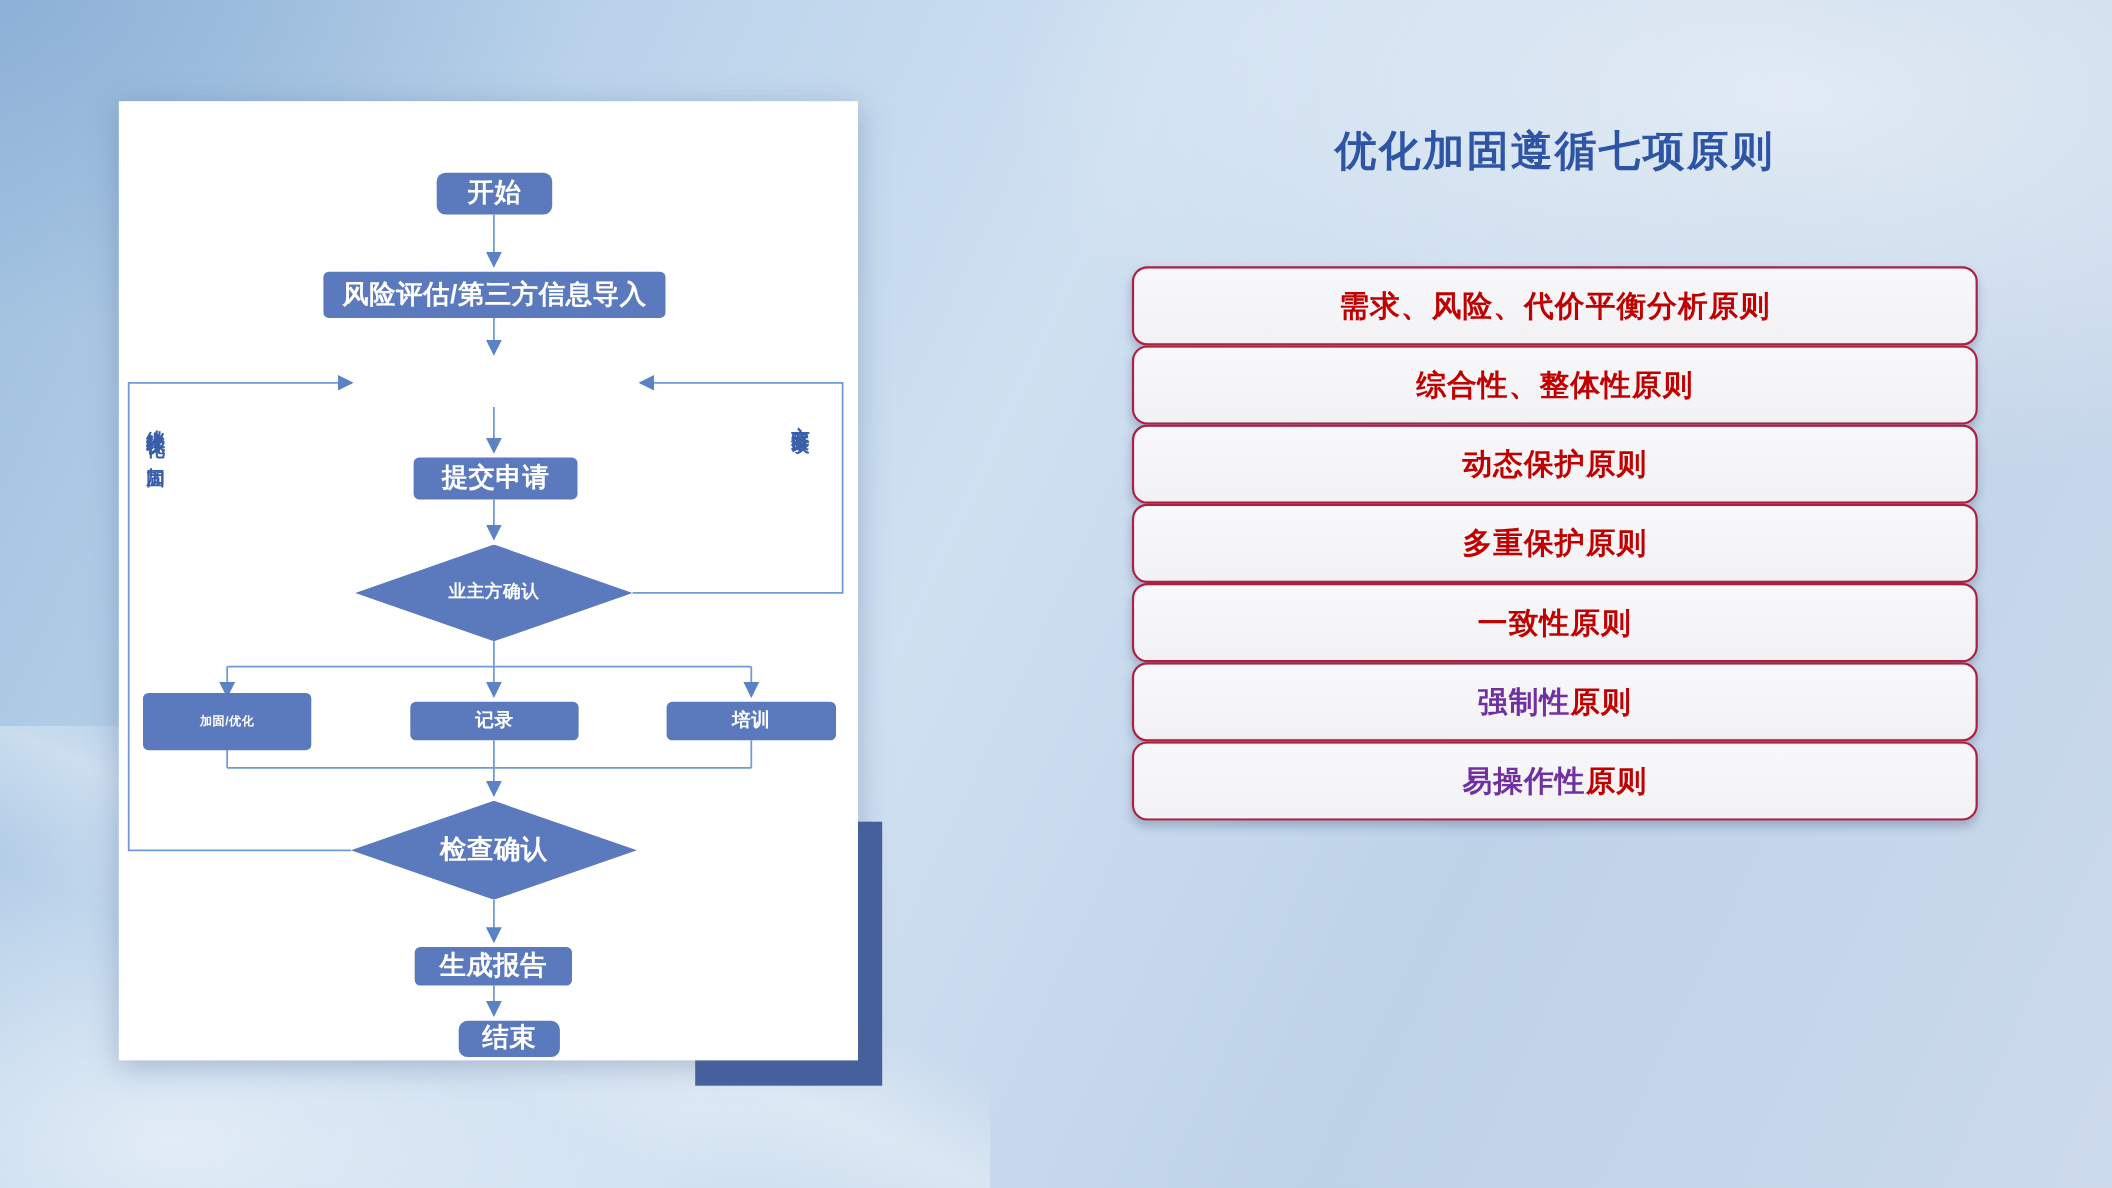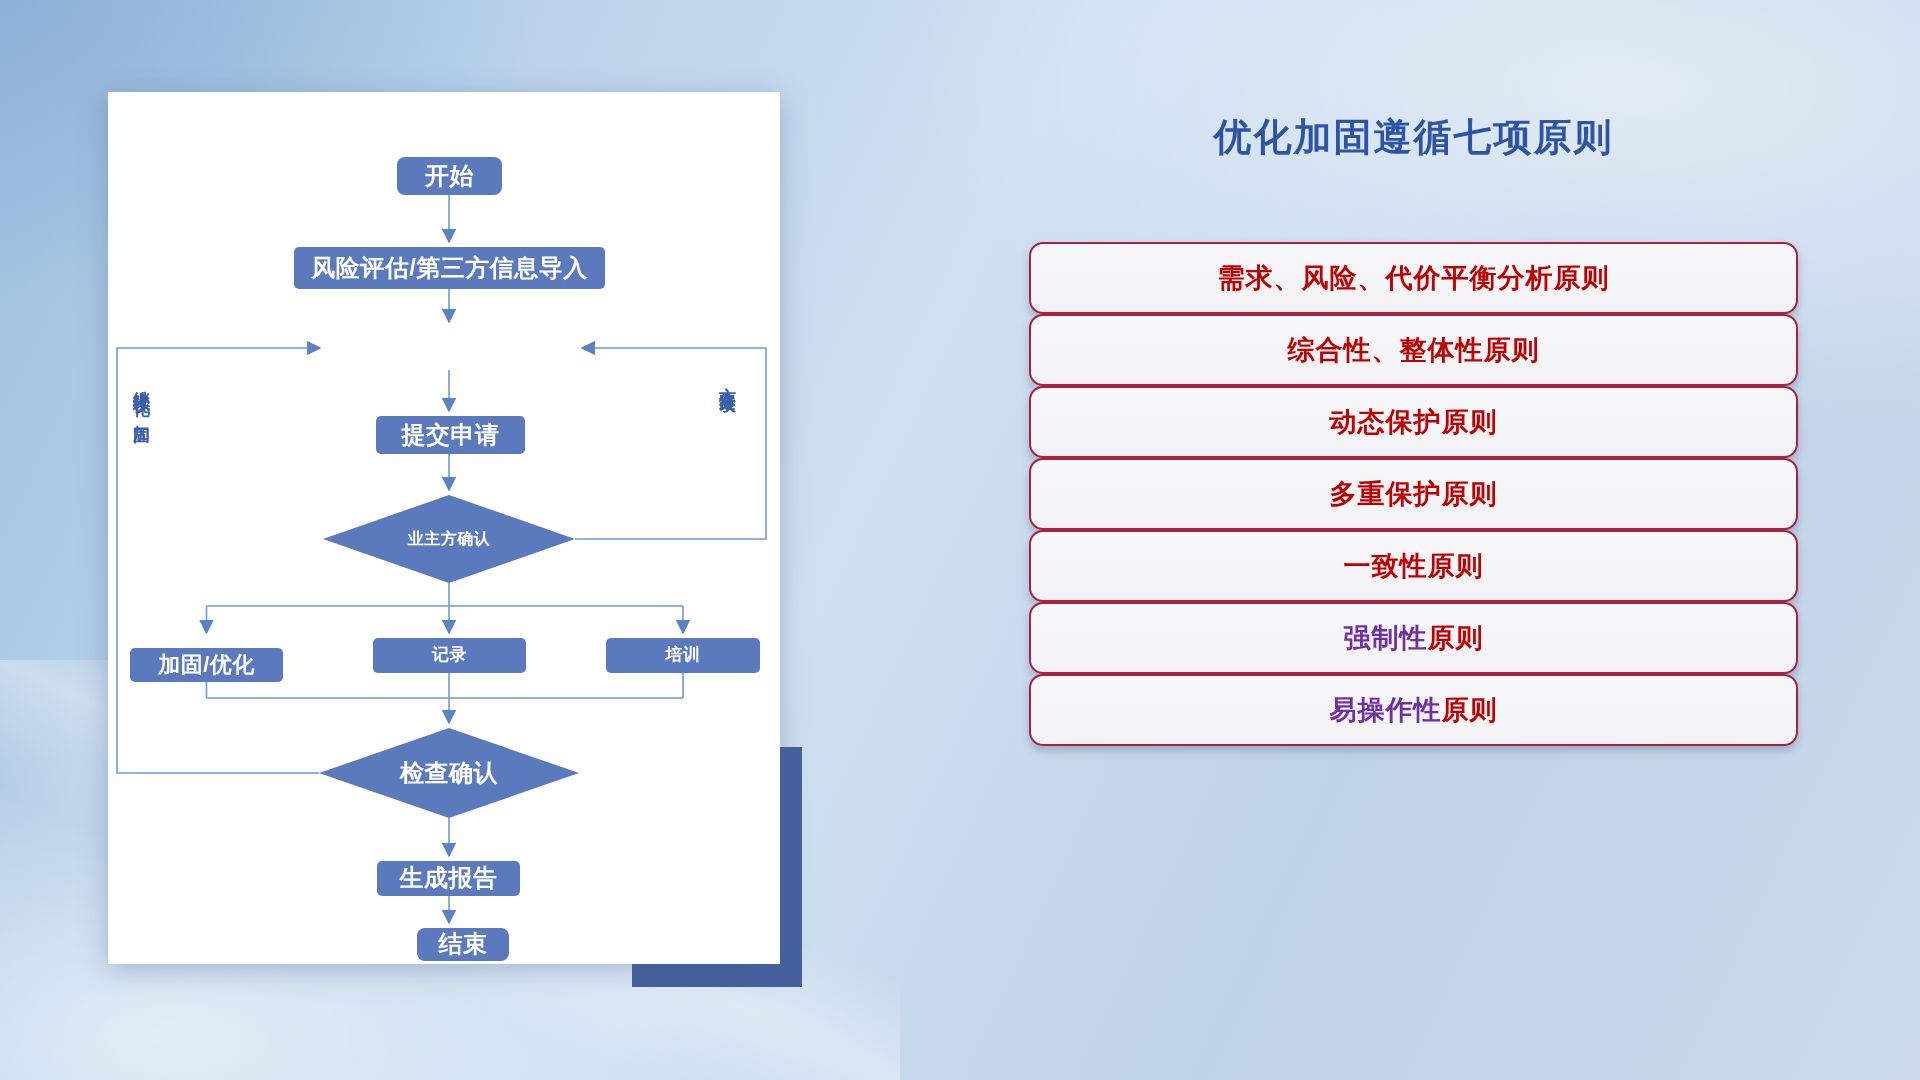--- a/index.html
+++ b/index.html
@@ -123,21 +123,21 @@
 
     <div class="fnode pill" style="left:289px;top:65px;width:105px;height:38px">开始</div>
 
     <div class="fnode" style="left:186px;top:155px;width:311px;height:42px">风险评估/第三方信息导入</div>
 
 
     <div class="fnode" style="left:268px;top:324px;width:149px;height:38px">提交申请</div>
 
     <div class="fnode diamond" style="left:215px;top:403px;width:252px;height:88px;font-size:16px">业主方确认</div>
 
-    <div class="fnode" style="left:22px;top:556px;width:153px;height:34px;font-size:22px">加固/优化</div>
+    <div class="fnode" style="left:22px;top:538px;width:153px;height:52px;font-size:11px">加固/优化</div>
 
     <div class="fnode" style="left:265px;top:546px;width:153px;height:35px;font-size:17px">记录</div>
 
     <div class="fnode" style="left:498px;top:546px;width:154px;height:35px;font-size:17px">培训</div>
 
     <div class="fnode diamond" style="left:211px;top:636px;width:260px;height:90px">检查确认</div>
 
     <div class="fnode" style="left:269px;top:769px;width:143px;height:35px">生成报告</div>
 
     <div class="fnode pill" style="left:309px;top:836px;width:92px;height:33px">结束</div>

